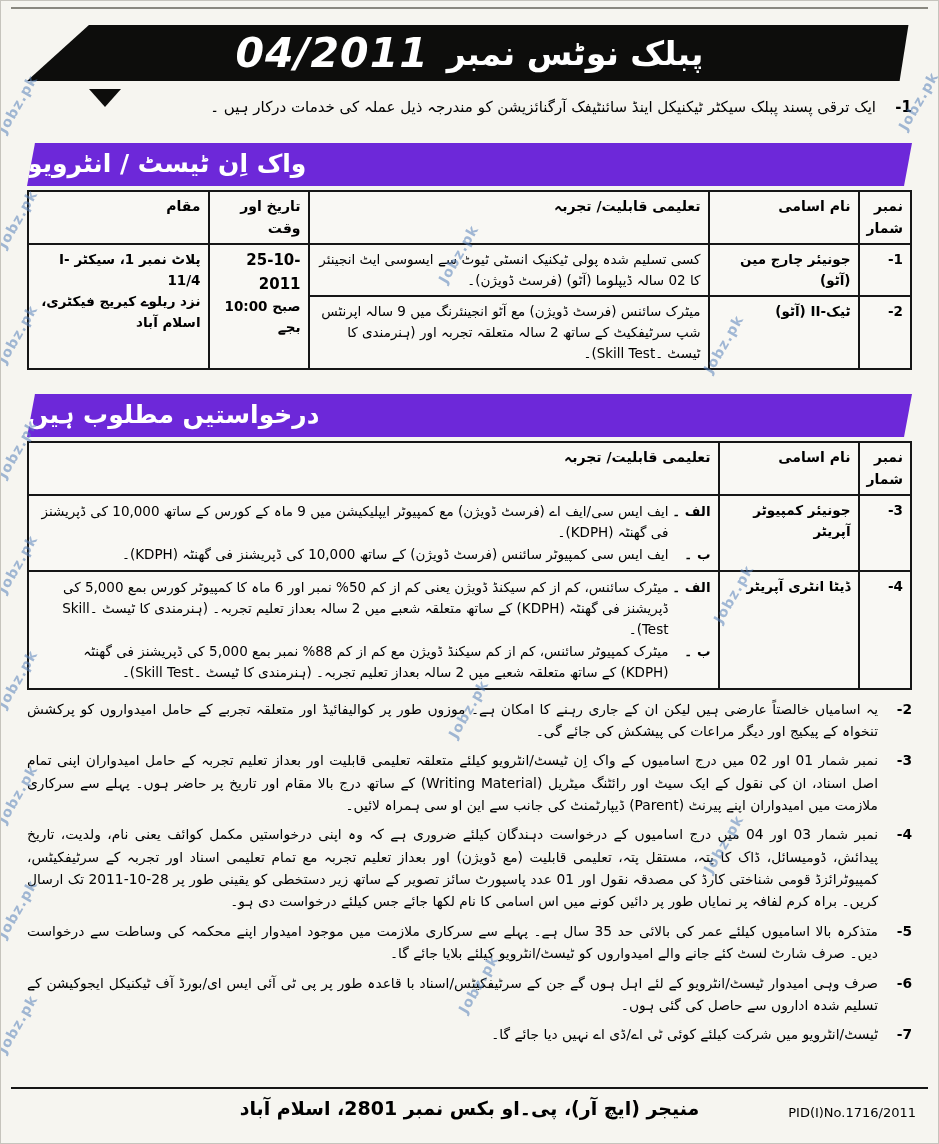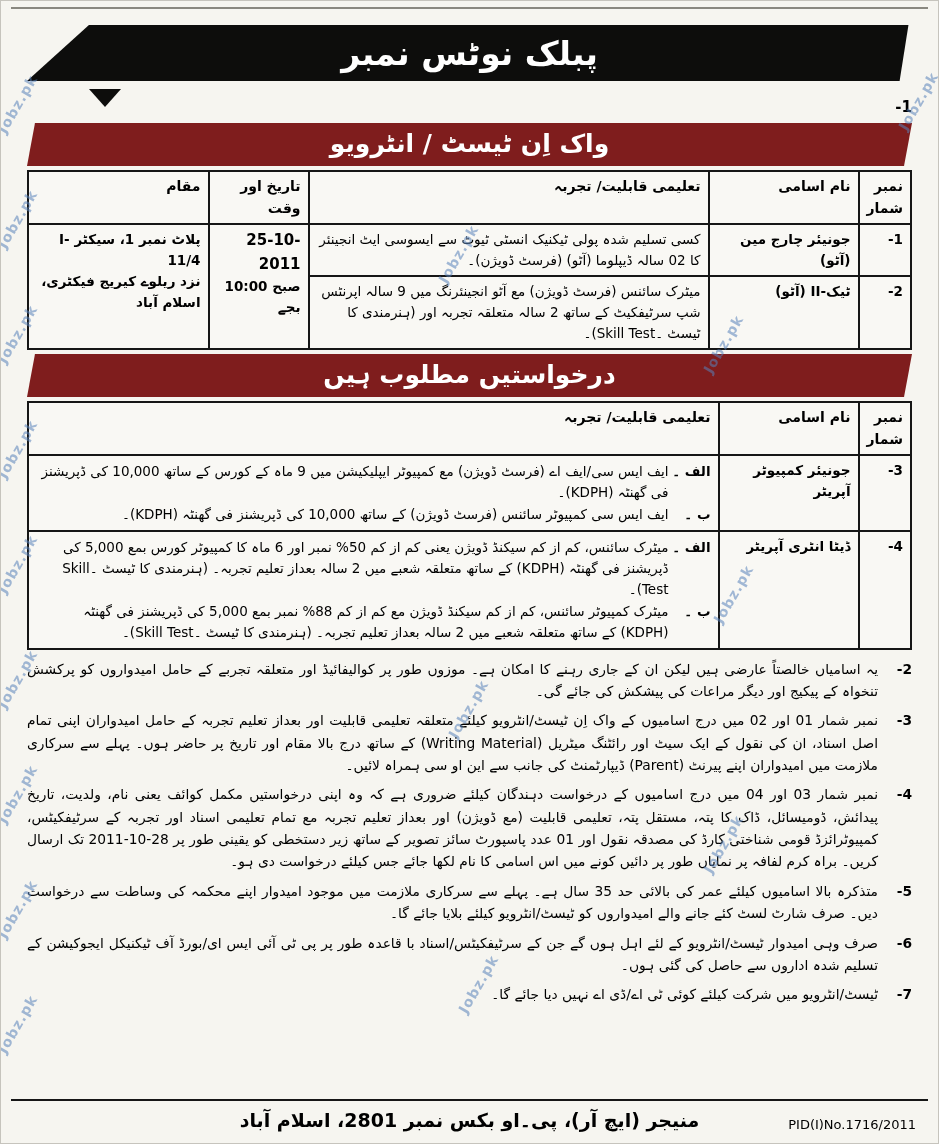--- a/index.html
+++ b/index.html
@@ -32,21 +32,21 @@
     border-left:16px solid transparent; border-right:16px solid transparent;
     border-top:18px solid #0d0d0c;
   }
 
   .content { position:relative; margin:0 26px; direction:rtl; z-index:2; }
 
   .intro { display:flex; margin-top:14px; font-size:15px; line-height:1.6; }
   .intro .num { flex:0 0 36px; font-weight:bold; }
 
   .section-banner {
-    margin-top:4px; background:#7f1d1d; color:#fff; text-align:center;
+    margin-top:24px; background:#6d28d9; color:#fff; text-align:left;
     font-size:25px; font-weight:bold; padding:6px 0 8px 0;
     clip-path:polygon(0.9% 0, 100% 0, 99.1% 100%, 0 100%);
   }
 
   table.jobs-table { width:100%; border-collapse:collapse; direction:rtl; margin-top:4px; background:#f9f8f4; }
   table.jobs-table th, table.jobs-table td {
     border:2px solid #161616; padding:4px 7px; vertical-align:top;
     font-size:13.5px; line-height:1.55; text-align:right;
   }
   table.jobs-table th { font-weight:bold; font-size:14px; }
@@ -59,21 +59,21 @@
   .item-text { flex:1; }
 
   .notes { margin-top:8px; }
   .note { display:flex; font-size:13.8px; line-height:1.62; margin-top:7px; text-align:justify; }
   .note .note-num { flex:0 0 34px; font-weight:bold; }
   .note .note-body { flex:1; }
   .note b { font-weight:normal; }
 
   .footer {
     position:absolute; left:0; right:0; bottom:0; height:40px;
-    border-top:2px solid #161616; margin:4px 10px; background:transparent; z-index:2;
+    border-top:2px solid #161616; margin:16px 10px; background:transparent; z-index:2;
   }
   .signature {
     position:absolute; left:0; right:0; top:8px; text-align:center;
     font-size:19px; font-weight:bold; direction:rtl;
   }
   .pid { position:absolute; right:12px; top:16px; font-size:13px; direction:ltr; }
 </style>
 </head>
 <body>
 
@@ -92,27 +92,29 @@
   <span class="wm" style="left:425px;top:245px">Jobz.pk</span>
   <span class="wm" style="left:435px;top:700px">Jobz.pk</span>
   <span class="wm" style="left:445px;top:975px">Jobz.pk</span>
   <span class="wm" style="left:690px;top:335px">Jobz.pk</span>
   <span class="wm" style="left:700px;top:585px">Jobz.pk</span>
   <span class="wm" style="left:690px;top:835px">Jobz.pk</span>
   <span class="wm" style="left:885px;top:92px">Jobz.pk</span>
 
   <div class="header-banner">
     <span class="title">پبلک نوٹس نمبر</span>
+    <span class="number">04/2011</span>
   </div>
   <div class="header-notch"></div>
 
   <div class="content">
 
     <div class="intro">
       <span class="num">1-</span>
+      <span>ایک ترقی پسند پبلک سیکٹر ٹیکنیکل اینڈ سائنٹیفک آرگنائزیشن کو مندرجہ ذیل عملہ کی خدمات درکار ہیں ۔</span>
     </div>
 
     <div class="section-banner">واک اِن ٹیسٹ / انٹرویو</div>
 
     <table class="jobs-table">
       <colgroup>
           <col style="width:52px">
           <col style="width:150px">
           <col style="width:400px">
           <col style="width:100px">

